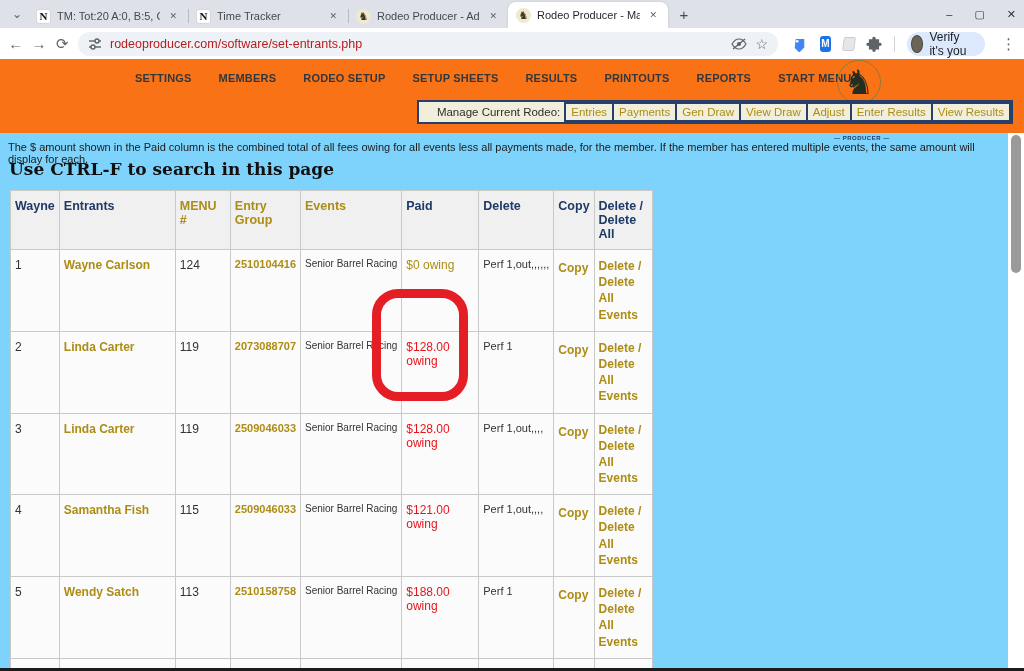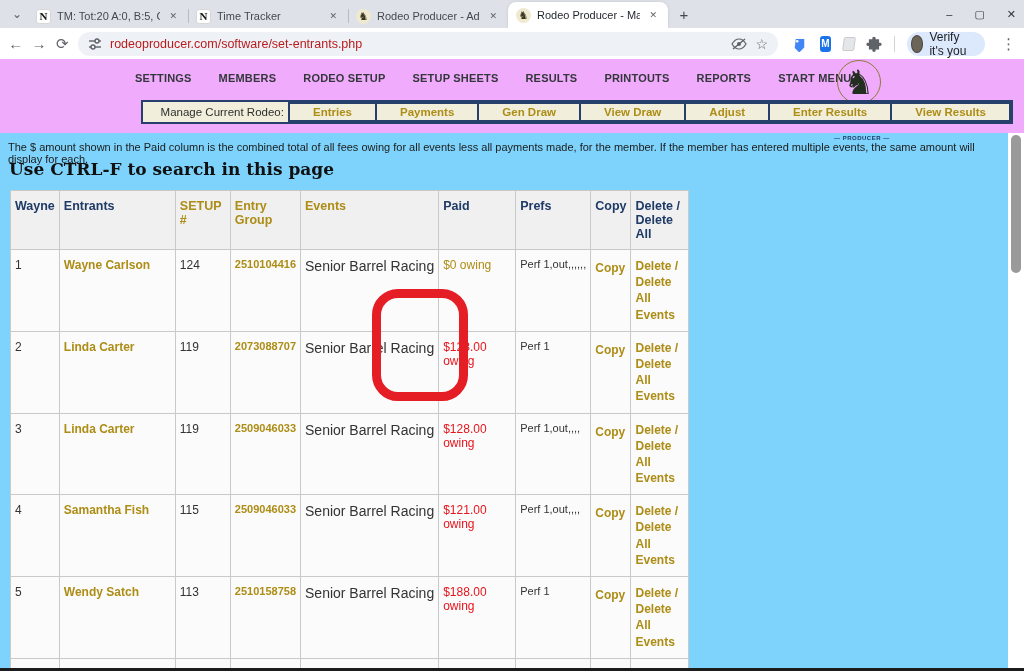--- a/index.html
+++ b/index.html
@@ -27,48 +27,48 @@
   .omni-ico { color:#5f6368; display:flex; align-items:center; cursor:pointer; }
   .ext-row { display:flex; align-items:center; gap:12px; margin-left:6px; }
   .ext-m { width:16px; height:16px; background:#1a73e8; color:#fff; border-radius:3px; font-size:10px; font-weight:bold; display:flex; align-items:center; justify-content:center; }
   .ext-doc { width:16px; height:14px; background:#e4e6ea; border:1px solid #c9ccd1; border-radius:2px; transform:skewX(-8deg); }
   .divider-v { width:1px; height:16px; background:#d0d3d8; }
   .profile-chip { height:24px; background:#dce8fb; border-radius:12px; display:flex; align-items:center; gap:6px; padding:0 10px 0 4px; font-size:12px; color:#1c1e21; cursor:pointer; }
   .avatar { width:18px; height:18px; border-radius:50%; background:#6b6458; border:1px solid #4c463c; }
   .menu-dots { color:#5f6368; font-size:15px; margin-left:4px; cursor:pointer; }
 
   
-  .site-header { position:absolute; left:0; top:59px; width:1024px; height:85px; background:#f0abfc; border-bottom:3px solid #3d3d3d; }
+  .site-header { position:absolute; left:0; top:59px; width:1024px; height:85px; background:#f97316; border-bottom:3px solid #3d3d3d; }
   .main-nav { position:absolute; left:135px; top:13px; display:flex; gap:27px; }
   .nav-item { font-size:11px; font-weight:bold; color:#33373b; letter-spacing:.2px; cursor:pointer; white-space:nowrap; }
   .logo-wrap { position:absolute; right:140px; top:1px; width:50px; text-align:center; z-index:1; }
   .logo-circle { width:44px; height:44px; border-radius:50%; border:1px solid #8d7c3a; margin:0 auto; display:flex; align-items:center; justify-content:center; font-size:34px; color:#232d20; line-height:1; background:transparent; }
   .logo-caption { font-size:6px; font-weight:bold; color:#1e3a66; letter-spacing:.5px; margin-top:31px; white-space:nowrap; }
   .rodeo-bar { position:absolute; right:11px; top:41px; display:flex; border:2px solid #27406b; background:#f1eedb; z-index:2; align-items:stretch; }
   .rodeo-label { font-size:11.5px; color:#2e2e2e; padding:3px 6px; white-space:nowrap; align-self:center;margin-left:12px; }
-  .rp-btn { border:2px solid #27406b; margin-left:-2px; padding:2px 23px; font-size:11.5px; font-weight:bold; color:#ad8d15; white-space:nowrap; cursor:pointer; background:#f1eedb; display:flex; align-items:center; }
+  .rp-btn { border:2px solid #27406b; margin-left:-2px; padding:2px 5px; font-size:11.5px; font-weight:normal; color:#ad8d15; white-space:nowrap; cursor:pointer; background:#f1eedb; display:flex; align-items:center; }
 
   
   .content { position:absolute; left:0; top:133px; width:1008px; height:538px; background:#7dd3fc; }
   .info-text { position:absolute; left:8px; top:8px; width:980px; font-size:11px; color:#1b1b1b; }
   .search-heading { position:absolute; left:9px; top:26px; font-family:"DejaVu Serif", serif; font-weight:bold; font-size:17px; color:#101010; }
 
   .table-wrap { position:absolute; left:10px; top:57px; }
   table.entrants { border-collapse:collapse; table-layout:fixed; background:#fbfbfb; }
   table.entrants col.c1{width:37px} table.entrants col.c2{width:116px} table.entrants col.c3{width:55px}
   table.entrants col.c4{width:70px} table.entrants col.c5{width:95px} table.entrants col.c6{width:77px}
   table.entrants col.c7{width:68px} table.entrants col.c8{width:37px} table.entrants col.c9{width:58px}
   table.entrants th, table.entrants td { border:1px solid #c9c9c9; vertical-align:top; text-align:left; padding:8px 4px; }
   table.entrants th { background:#f0f0f0; font-size:12.5px; font-weight:bold; color:#1e3a66; height:46px; }
   table.entrants th.gold { color:#ad8d15; }
   table.entrants tr.row { height:59px; }
   td.count, td.skdra { font-size:12px; color:#333; }
   td.entrant { font-size:12px; font-weight:bold; color:#ad8d15; }
   td.group { font-size:11px; font-weight:bold; color:#ad8d15; }
-  td.events { font-size:14px; color:#333; white-space:nowrap; overflow:hidden; }
+  td.events { font-size:10px; color:#333; white-space:nowrap; overflow:hidden; }
   td.paid { font-size:12px; font-weight:normal; }
   td.paid.gold { color:#ad8d15; }
   td.paid.red { color:#e8141c; }
   td.prefs { font-size:11px; color:#333; white-space:nowrap; overflow:hidden; }
   .link-gold { font-size:12px; font-weight:bold; color:#ad8d15; cursor:pointer; line-height:1.35; display:inline-block; }
 
   .annotation { position:absolute; left:372px; top:156px; width:96px; height:112px; border:9px solid #e51d25; border-radius:26px; pointer-events:none; }
 
   .scroll-track { position:absolute; right:0; top:133px; width:16px; height:538px; background:#ffffff; }
   .scroll-thumb { position:absolute; right:3px; top:2px; width:10px; height:138px; background:#9a9a9a; border-radius:5px; cursor:pointer; }
@@ -197,25 +197,25 @@
           <col class="c5">
           <col class="c6">
           <col class="c7">
           <col class="c8">
           <col class="c9">
         </colgroup>
       <thead>
           <tr>
             <th>Wayne</th>
             <th>Entrants</th>
-            <th class="gold">SETUP #</th>
+            <th class="gold">MENU #</th>
             <th class="gold">Entry Group</th>
             <th class="gold">Events</th>
             <th>Paid</th>
-            <th>Prefs</th>
+            <th>Delete</th>
             <th>Copy</th>
             <th>Delete / Delete All</th>
           </tr>
         </thead>
       <tbody>
           <tr class="row">
             <td class="count">1</td>
             <td class="entrant">Wayne Carlson</td>
             <td class="skdra">124</td>
             <td class="group">2510104416</td>

